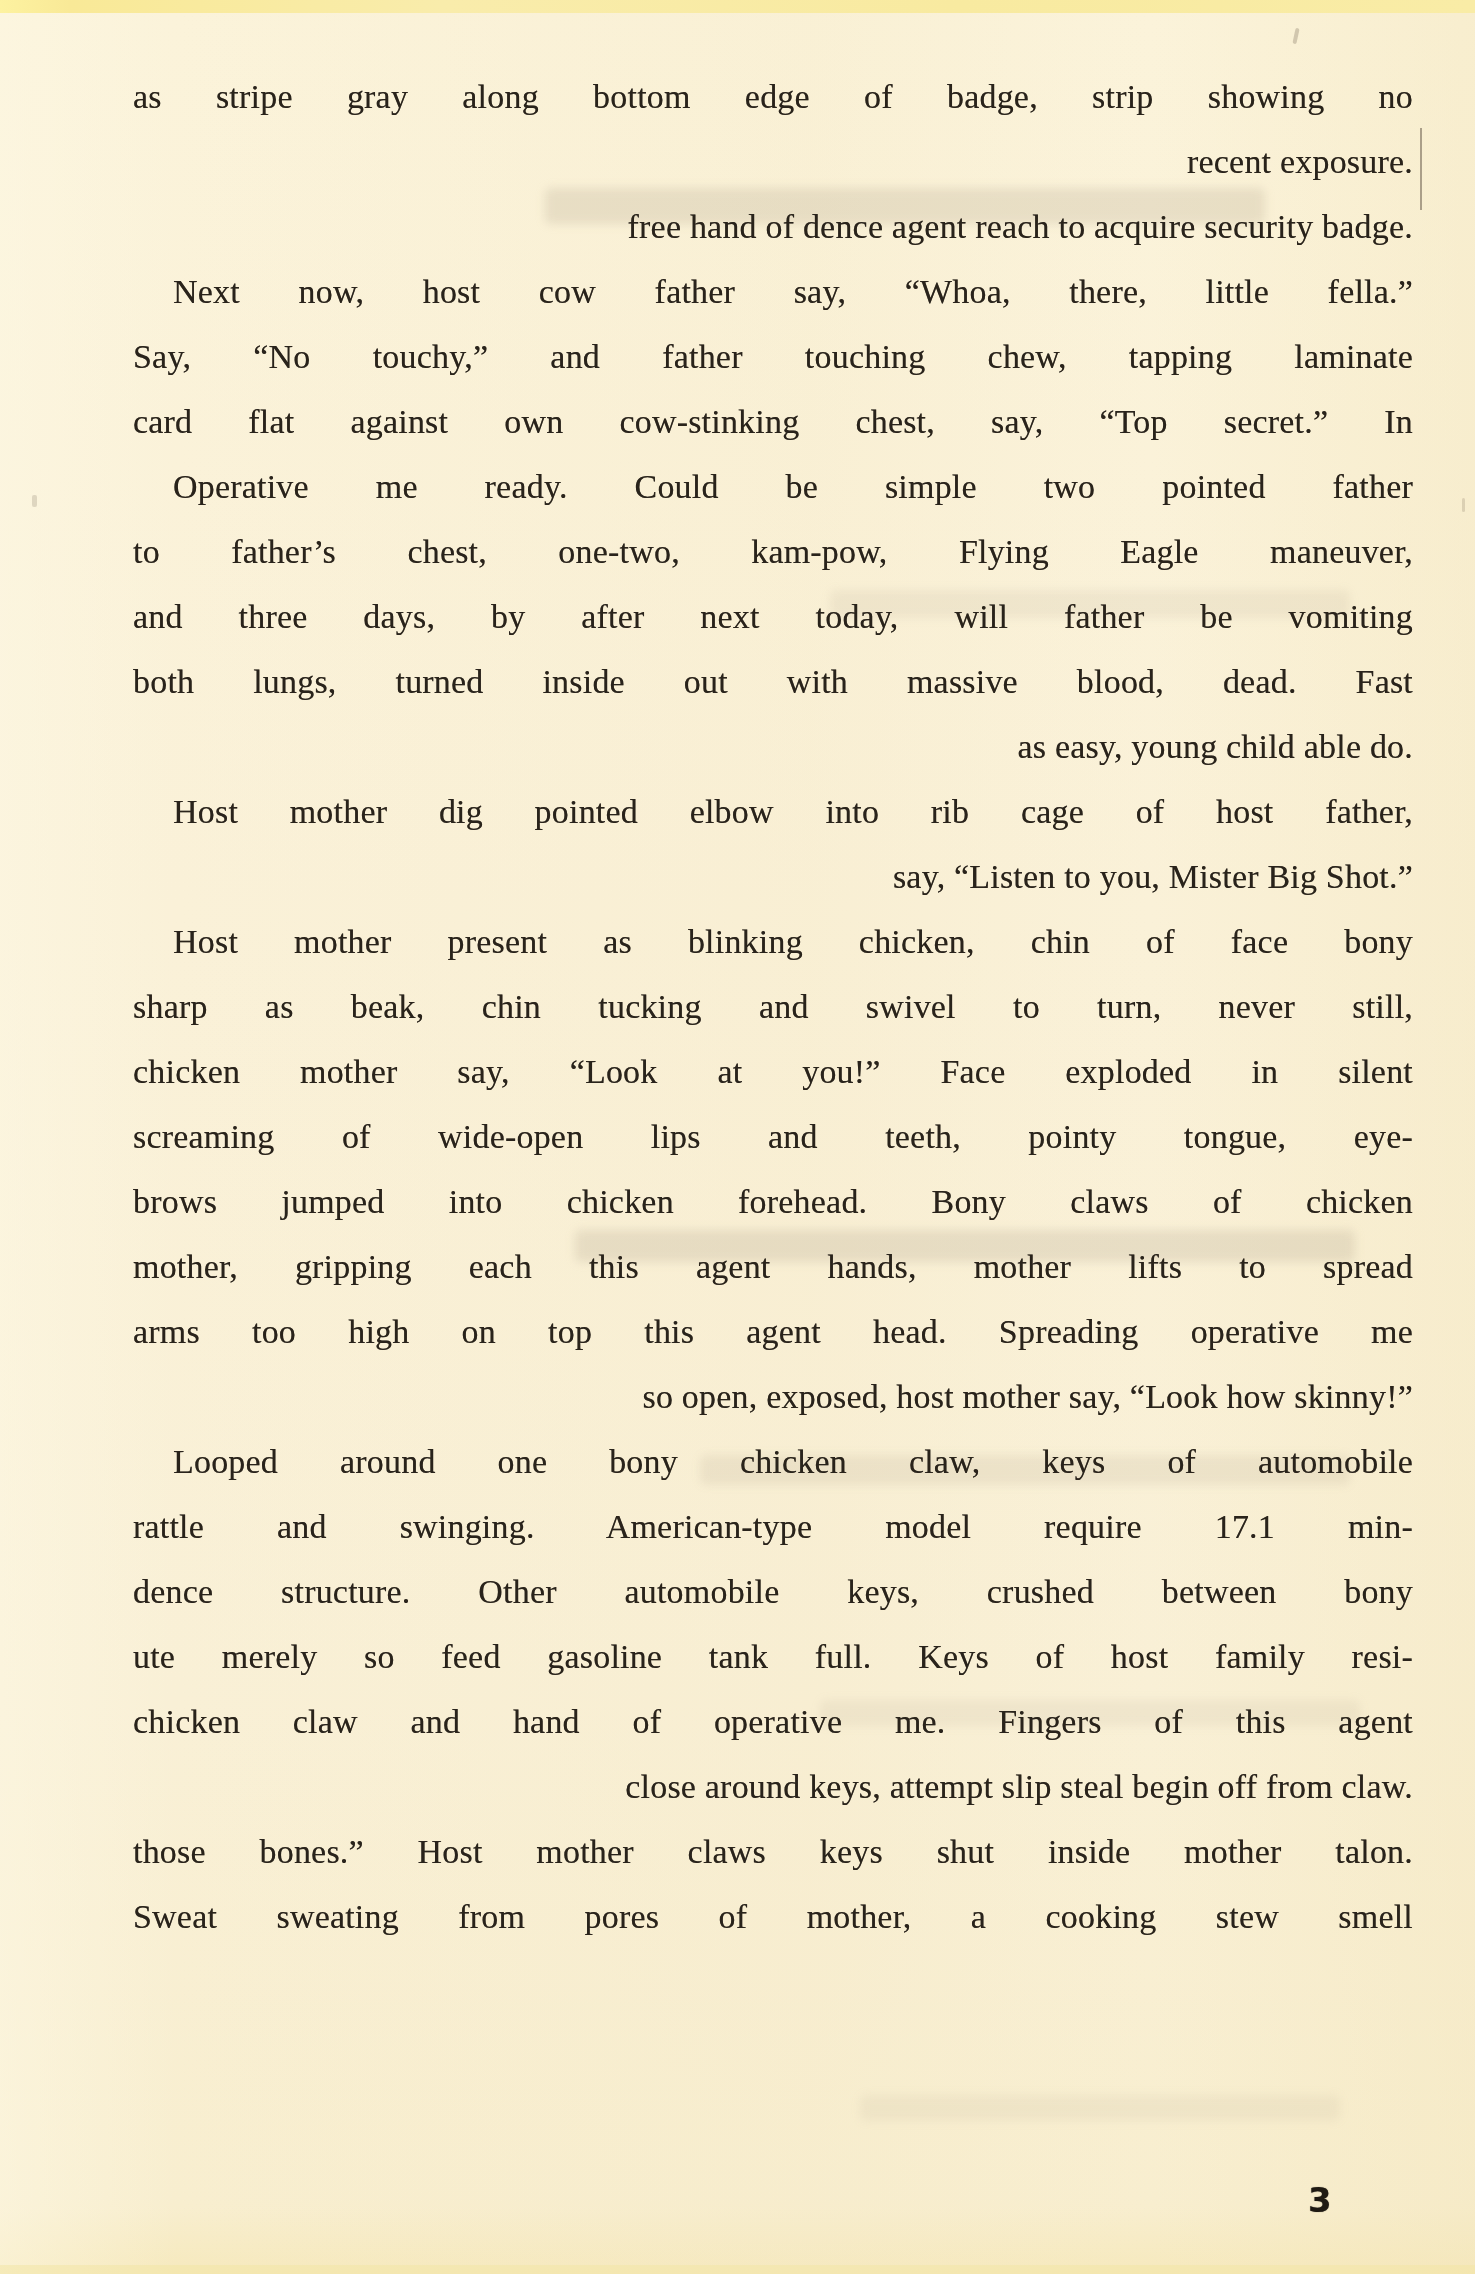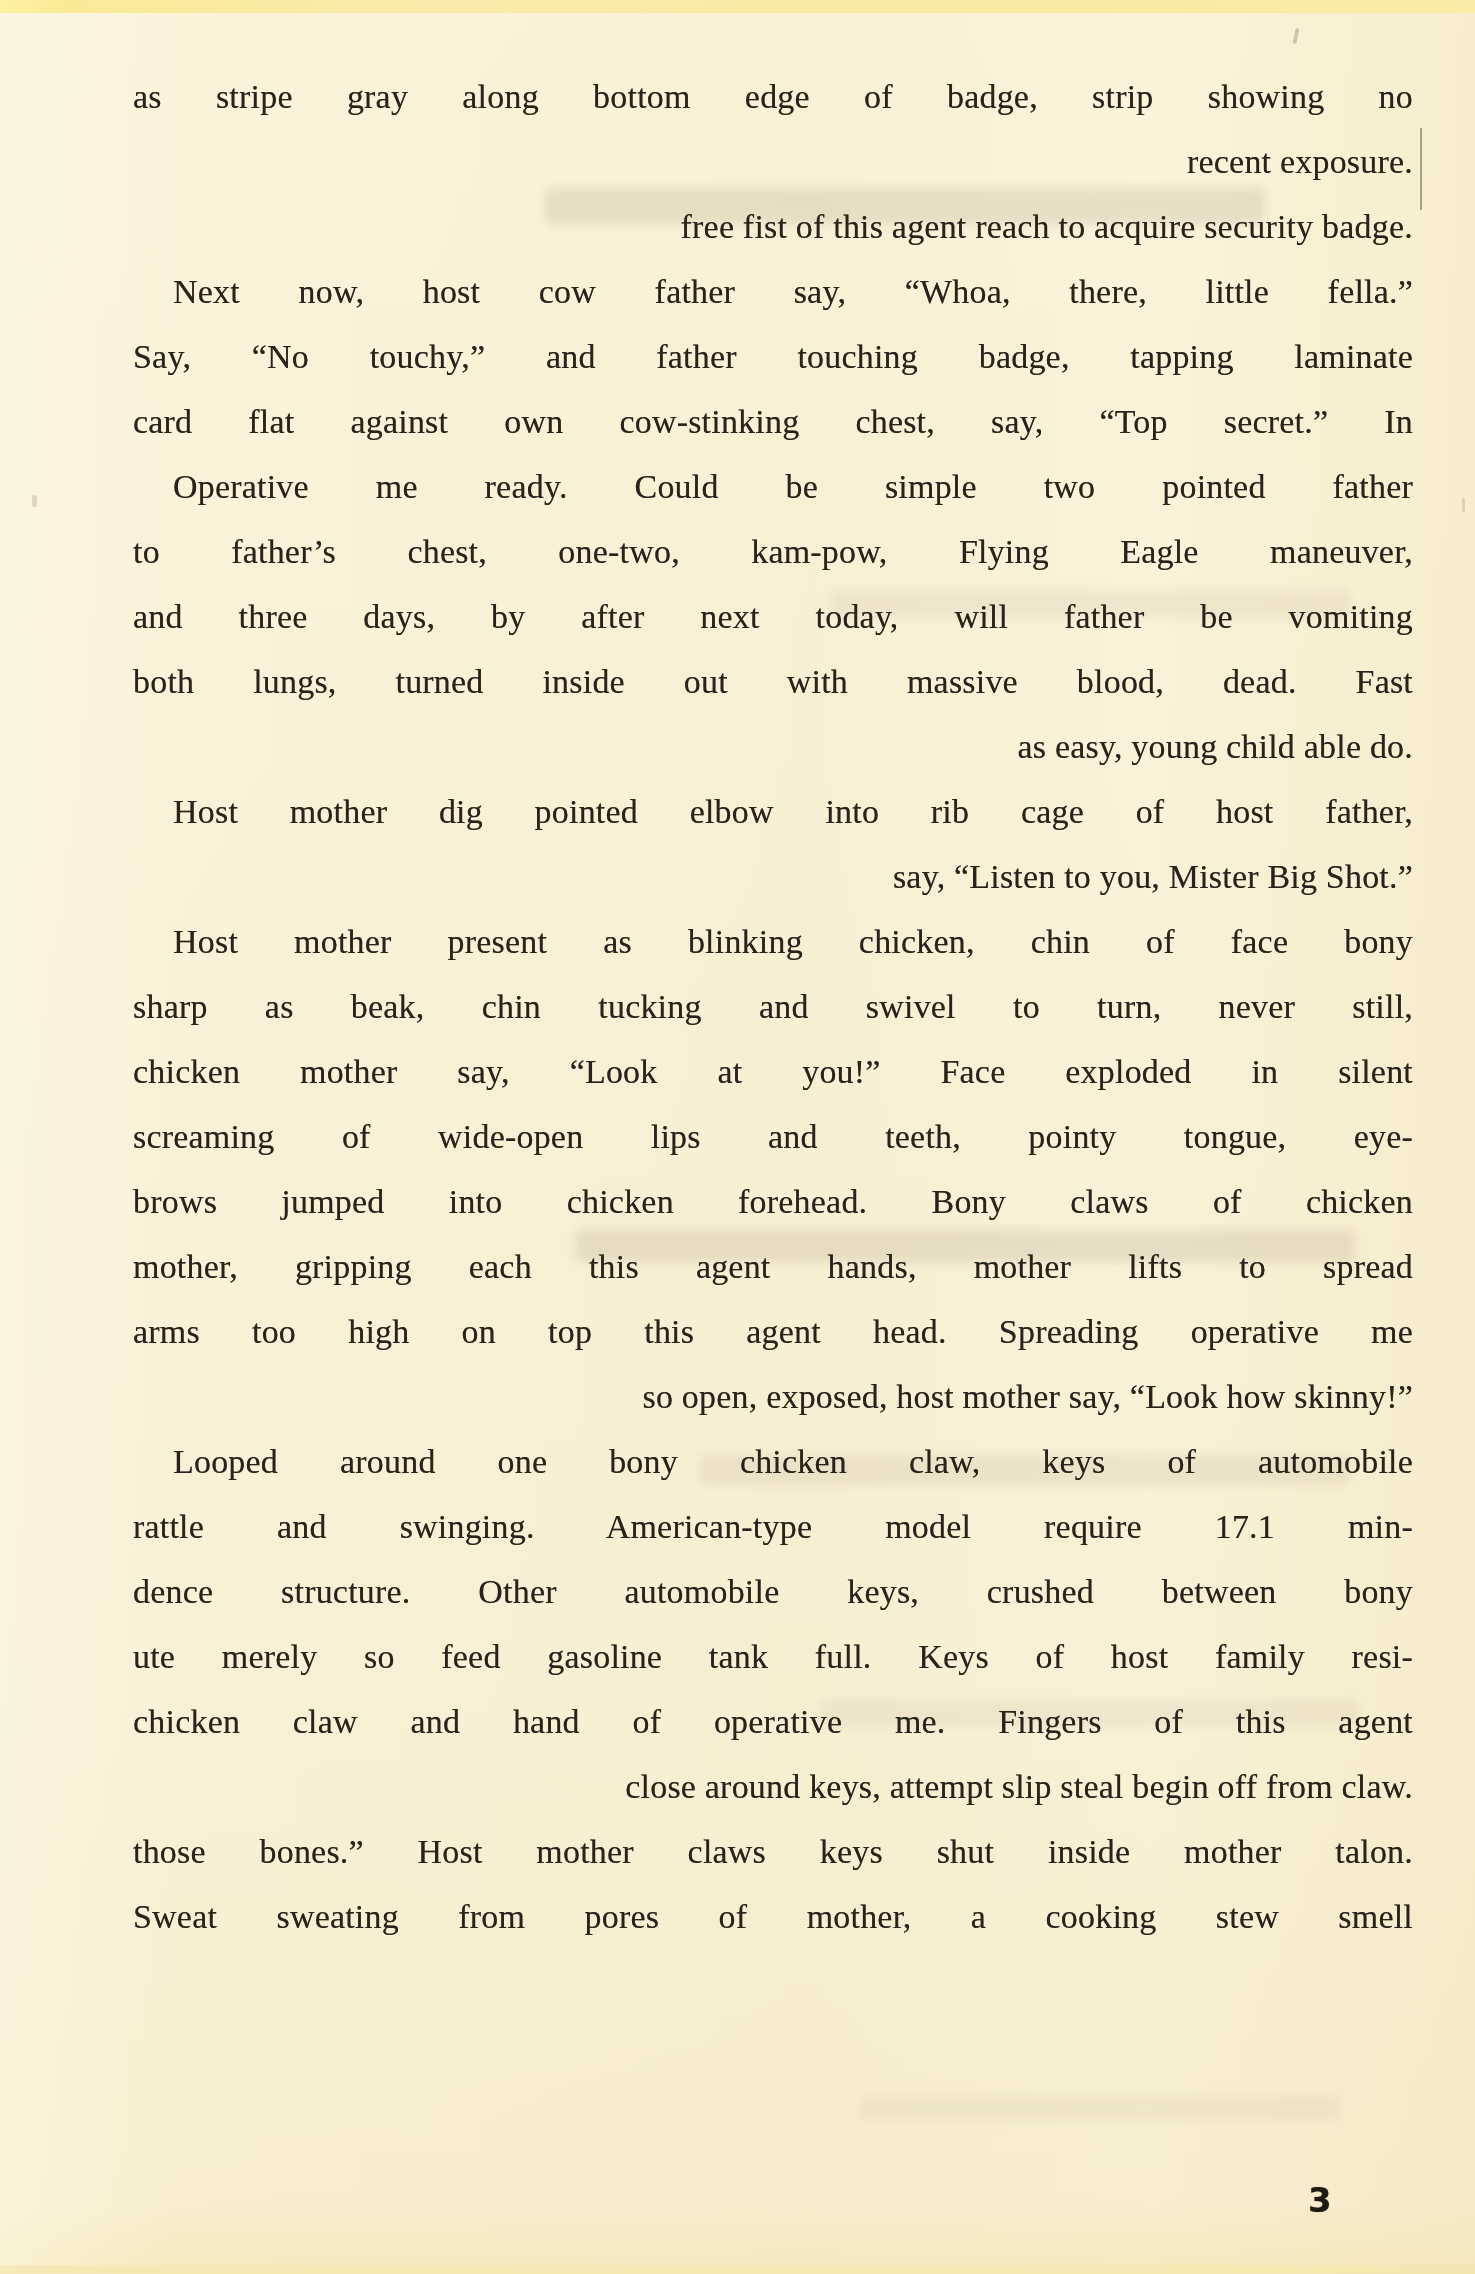--- a/index.html
+++ b/index.html
@@ -58,23 +58,23 @@
   <div class="smudge" style="left:820px;top:1700px;width:540px;height:26px;opacity:.55;"></div>
   <div class="smudge" style="left:860px;top:2095px;width:480px;height:26px;opacity:.5;"></div>
   <div class="scratch" style="left:1420px;top:128px;width:2px;height:82px;"></div>
   <div class="speck" style="left:1294px;top:28px;width:4px;height:16px;transform:rotate(12deg);opacity:.5;"></div>
   <div class="speck" style="left:32px;top:495px;width:5px;height:12px;opacity:.35;"></div>
   <div class="speck" style="left:1462px;top:498px;width:3px;height:14px;opacity:.35;"></div>
 
   <div class="text-block" id="text-block">
       <div class="line just"><span>as stripe gray along bottom edge of badge, strip showing no</span></div>
       <div class="line"><span>recent exposure.</span></div>
-      <div class="line"><span>free fist of this agent reach to acquire security badge.</span></div>
+      <div class="line"><span>free hand of dence agent reach to acquire security badge.</span></div>
       <div class="line just indent"><span>Next now, host cow father say, “Whoa, there, little fella.”</span></div>
-      <div class="line just"><span>Say, “No touchy,” and father touching badge, tapping laminate</span></div>
+      <div class="line just"><span>Say, “No touchy,” and father touching chew, tapping laminate</span></div>
       <div class="line just"><span>card flat against own cow-stinking chest, say, “Top secret.” In</span></div>
       <div class="line just indent"><span>Operative me ready. Could be simple two pointed father</span></div>
       <div class="line just"><span>to father’s chest, one-two, </span><span class="it">kam-pow</span><span>, Flying Eagle maneuver,</span></div>
       <div class="line just"><span>and three days, by after next today, will father be vomiting</span></div>
       <div class="line just"><span>both lungs, turned inside out with massive blood, dead. Fast</span></div>
       <div class="line"><span>as easy, young child able do.</span></div>
       <div class="line just indent"><span>Host mother dig pointed elbow into rib cage of host father,</span></div>
       <div class="line"><span>say, “Listen to you, Mister Big Shot.”</span></div>
       <div class="line just indent"><span>Host mother present as blinking chicken, chin of face bony</span></div>
       <div class="line just"><span>sharp as beak, chin tucking and swivel to turn, never still,</span></div>

